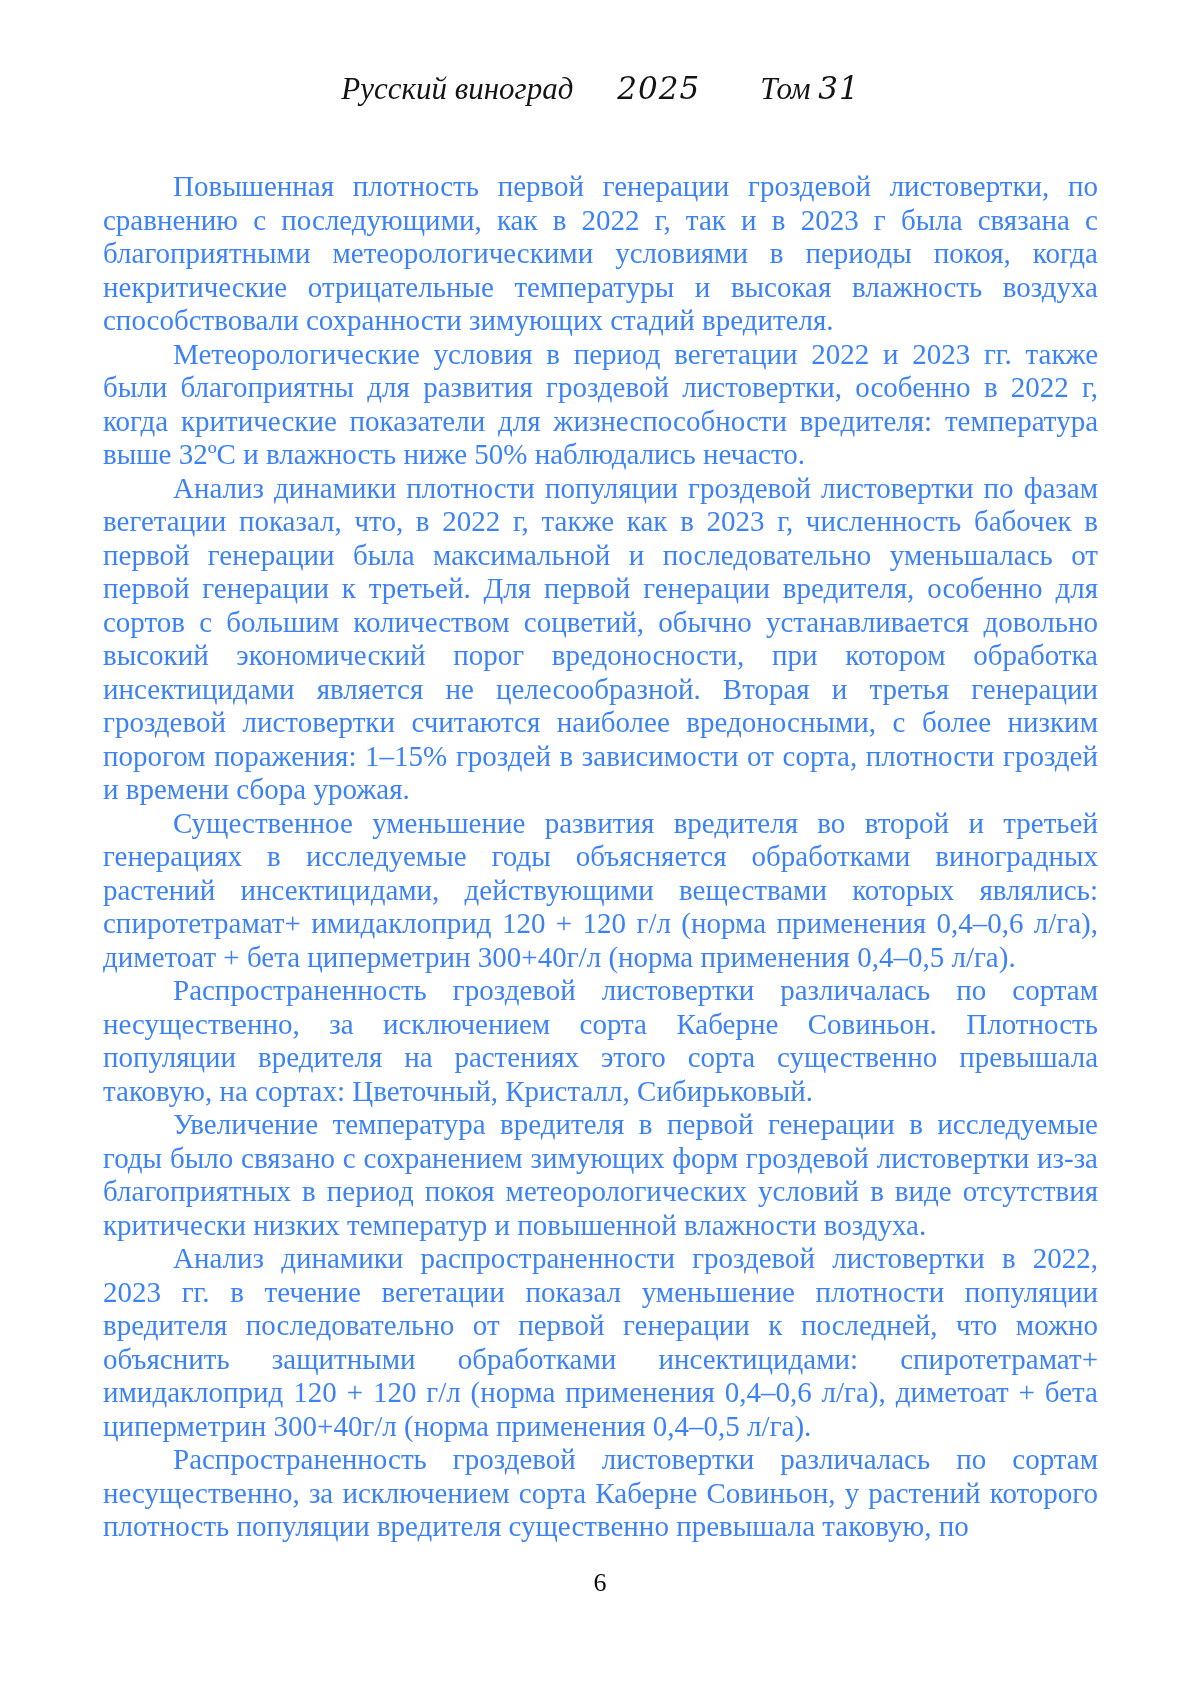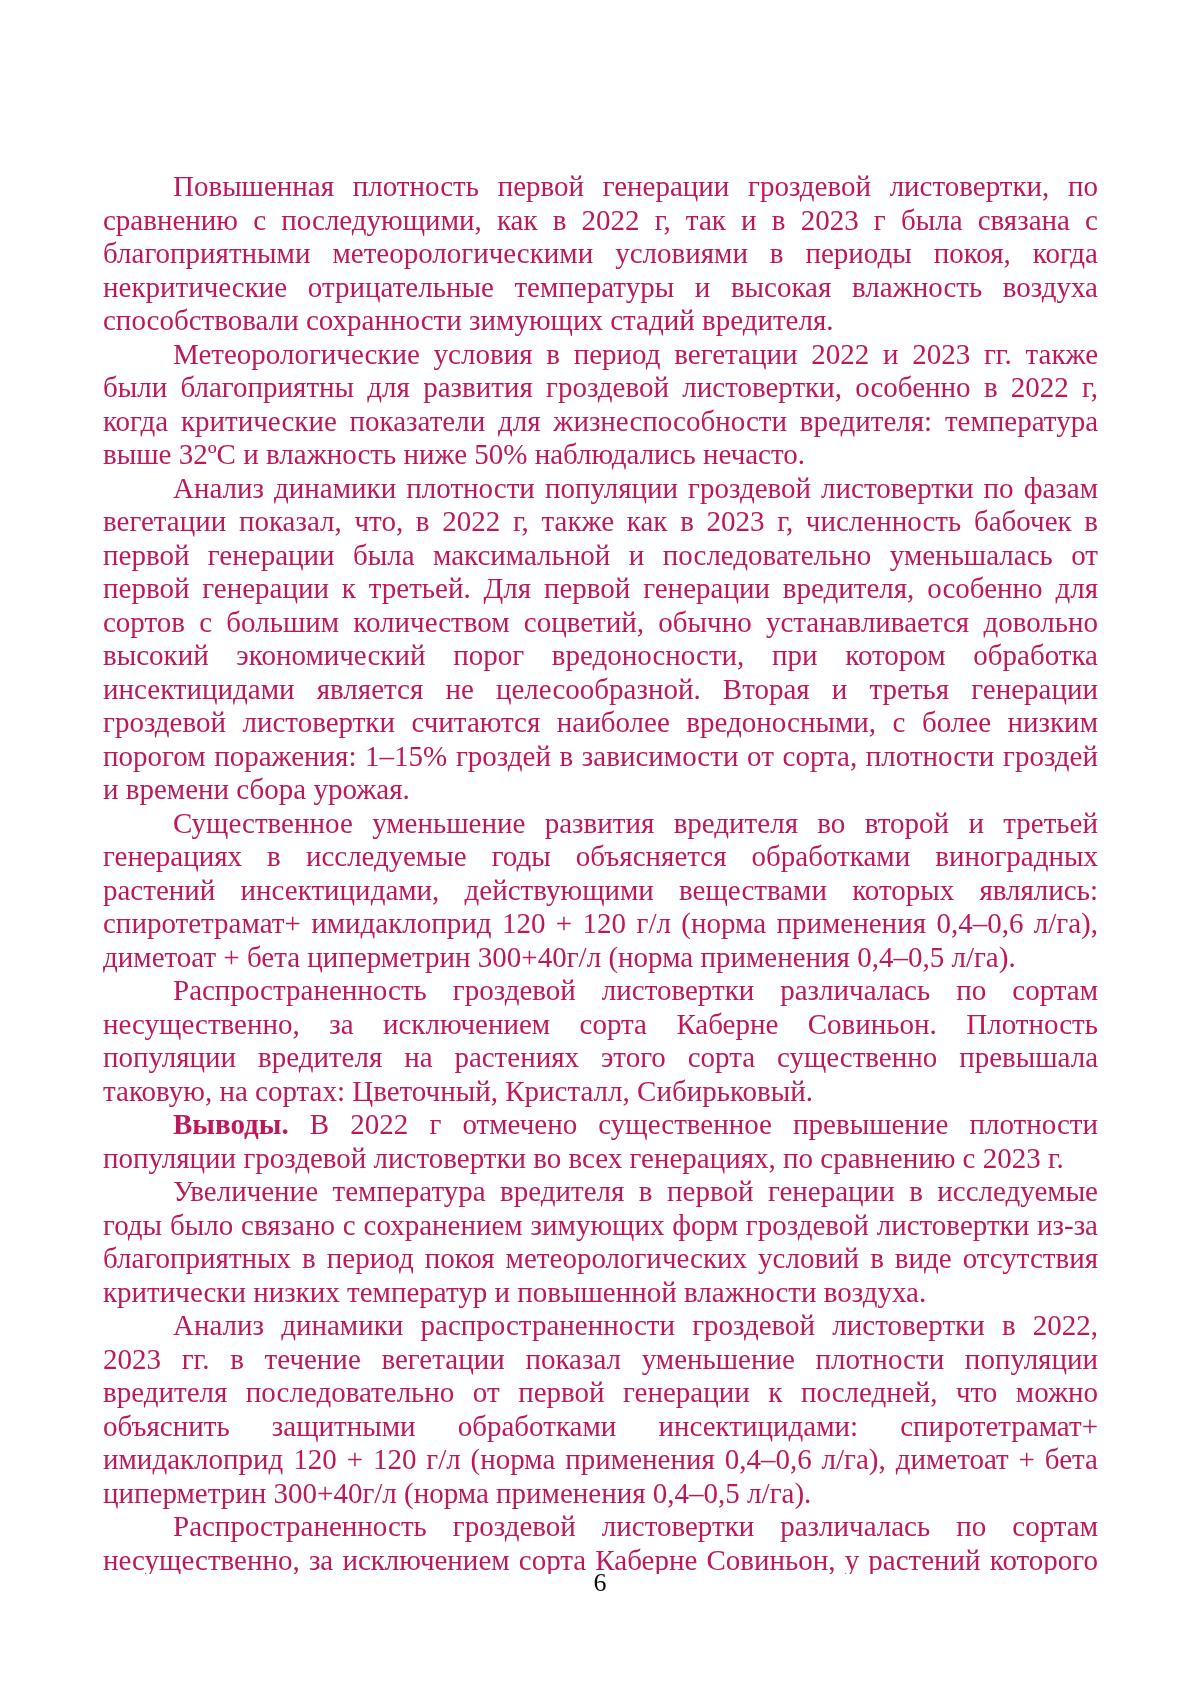--- a/index.html
+++ b/index.html
@@ -38,21 +38,21 @@
   .page-body {
     position: absolute;
     top: 170px;
     left: 103px;
     width: 995px;
     height: 1404px;
     overflow: hidden;
     font-size: 29px;
     line-height: 33.5px;
     text-align: justify;
-    color: #be185d;
+    color: #3b82f6;
   }
   .page-body p {
     margin: 0;
     padding: 0;
     text-indent: 70px;
   }
   .page-body p b.lead { font-weight: bold; }
   .page-number {
     position: absolute;
     top: 1568px;
@@ -61,28 +61,30 @@
     text-align: center;
     font-size: 26px;
     color: #0a0a0a;
   }
 </style>
 </head>
 <body>
 
 <div class="page">
 
+  <div class="running-header">
+    <span class="journal">Русский виноград</span><span class="year ornate">2025</span><span class="vol-group"><span>Том</span> <span class="ornate">31</span></span>
+  </div>
 
   <div class="page-body">
     <p>Повышенная плотность первой генерации гроздевой листовертки, по сравнению с последующими, как в 2022 г, так и в 2023 г была связана с благоприятными метеорологическими условиями в периоды покоя, когда некритические отрицательные температуры и высокая влажность воздуха способствовали сохранности зимующих стадий вредителя.</p>
     <p>Метеорологические условия в период вегетации 2022 и 2023 гг. также были благоприятны для развития гроздевой листовертки, особенно в 2022 г, когда критические показатели для жизнеспособности вредителя: температура выше 32ºС и влажность ниже 50% наблюдались нечасто.</p>
     <p>Анализ динамики плотности популяции гроздевой листовертки по фазам вегетации показал, что, в 2022 г, также как в 2023 г, численность бабочек в первой генерации была максимальной и последовательно уменьшалась от первой генерации к третьей. Для первой генерации вредителя, особенно для сортов с большим количеством соцветий, обычно устанавливается довольно высокий экономический порог вредоносности, при котором обработка инсектицидами является не целесообразной. Вторая и третья генерации гроздевой листовертки считаются наиболее вредоносными, с более низким порогом поражения: 1–15% гроздей в зависимости от сорта, плотности гроздей и времени сбора урожая.</p>
     <p>Существенное уменьшение развития вредителя во второй и третьей генерациях в исследуемые годы объясняется обработками виноградных растений инсектицидами, действующими веществами которых являлись: спиротетрамат+ имидаклоприд 120 + 120 г/л (норма применения 0,4–0,6 л/га), диметоат + бета циперметрин 300+40г/л (норма применения 0,4–0,5 л/га).</p>
     <p>Распространенность гроздевой листовертки различалась по сортам несущественно, за исключением сорта Каберне Совиньон. Плотность популяции вредителя на растениях этого сорта существенно превышала таковую, на сортах: Цветочный, Кристалл, Сибирьковый.</p>
-    <p><b class="lead">Выводы.</b> <span>В 2022 г отмечено существенное превышение плотности популяции гроздевой листовертки во всех генерациях, по сравнению с 2023 г.</span></p>
     <p>Увеличение температура вредителя в первой генерации в исследуемые годы было связано с сохранением зимующих форм гроздевой листовертки из-за благоприятных в период покоя метеорологических условий в виде отсутствия критически низких температур и повышенной влажности воздуха.</p>
     <p>Анализ динамики распространенности гроздевой листовертки в 2022, 2023 гг. в течение вегетации показал уменьшение плотности популяции вредителя последовательно от первой генерации к последней, что можно объяснить защитными обработками инсектицидами: спиротетрамат+ имидаклоприд 120 + 120 г/л (норма применения 0,4–0,6 л/га), диметоат + бета циперметрин 300+40г/л (норма применения 0,4–0,5 л/га).</p>
     <p>Распространенность гроздевой листовертки различалась по сортам несущественно, за исключением сорта Каберне Совиньон, у растений которого плотность популяции вредителя существенно превышала таковую, по</p>
   </div>
 
   <div class="page-number">6</div>
 
 </div>
 
 </body></html>

